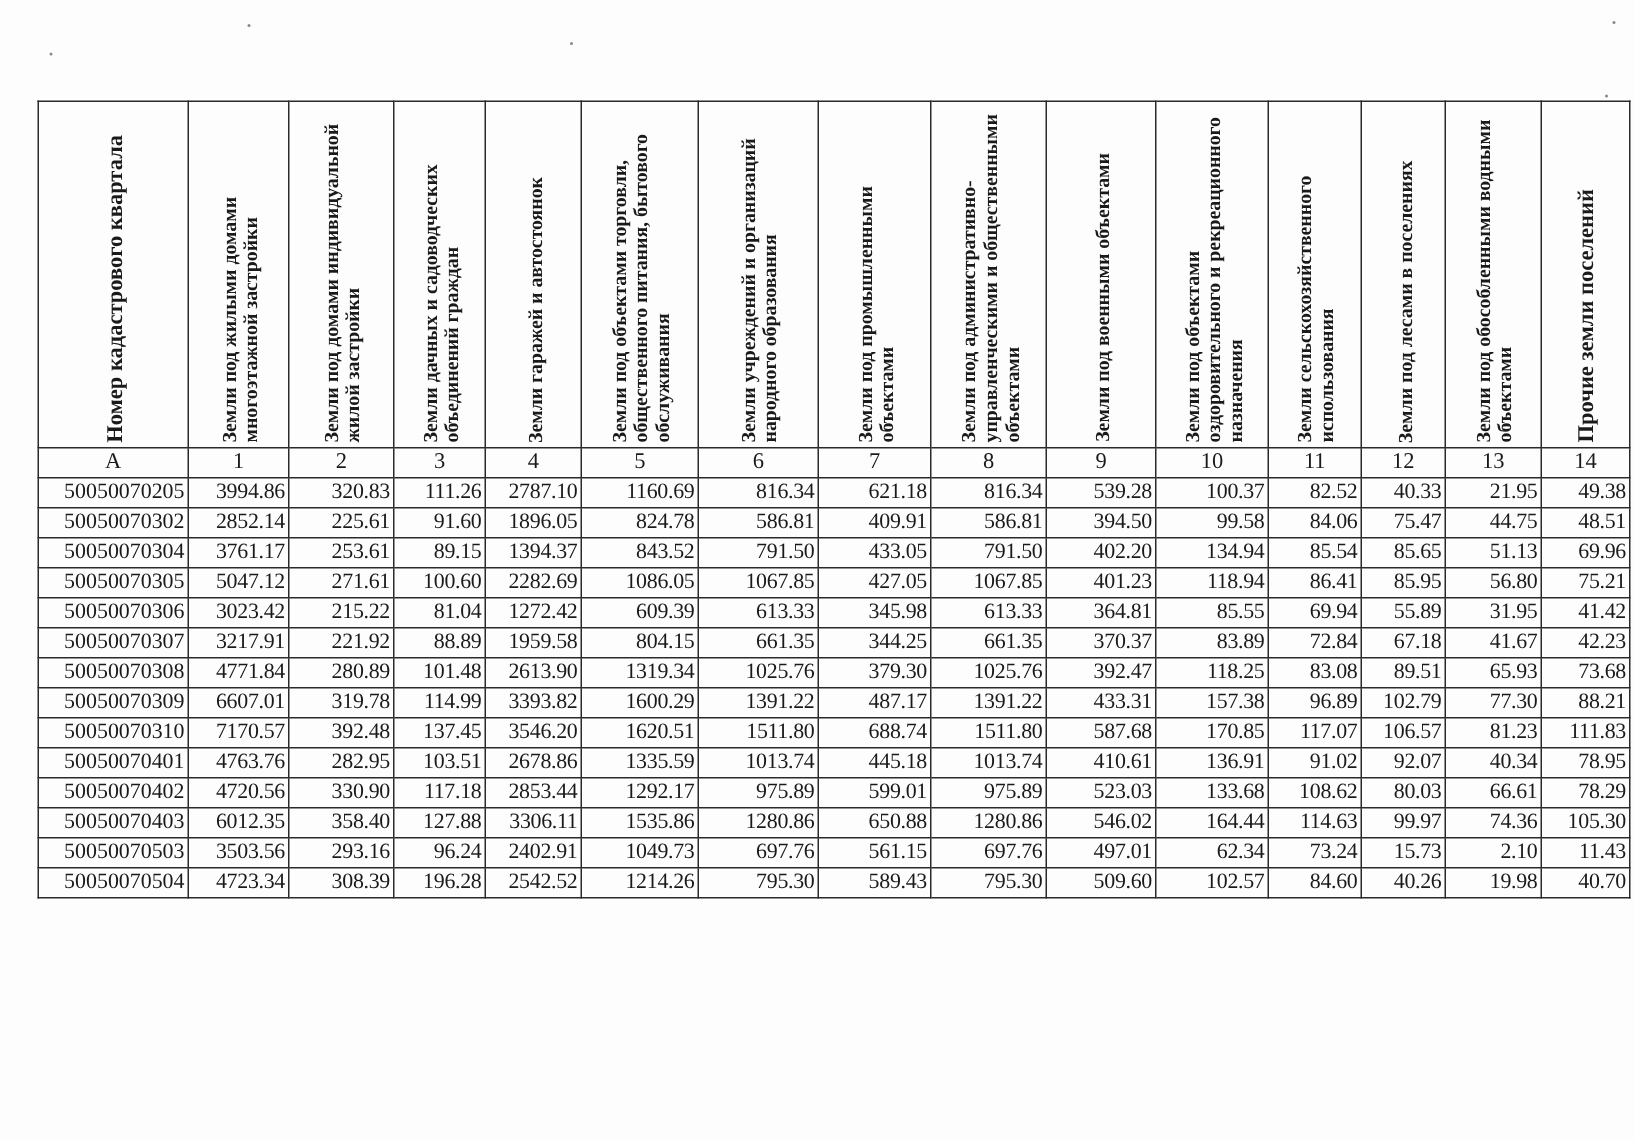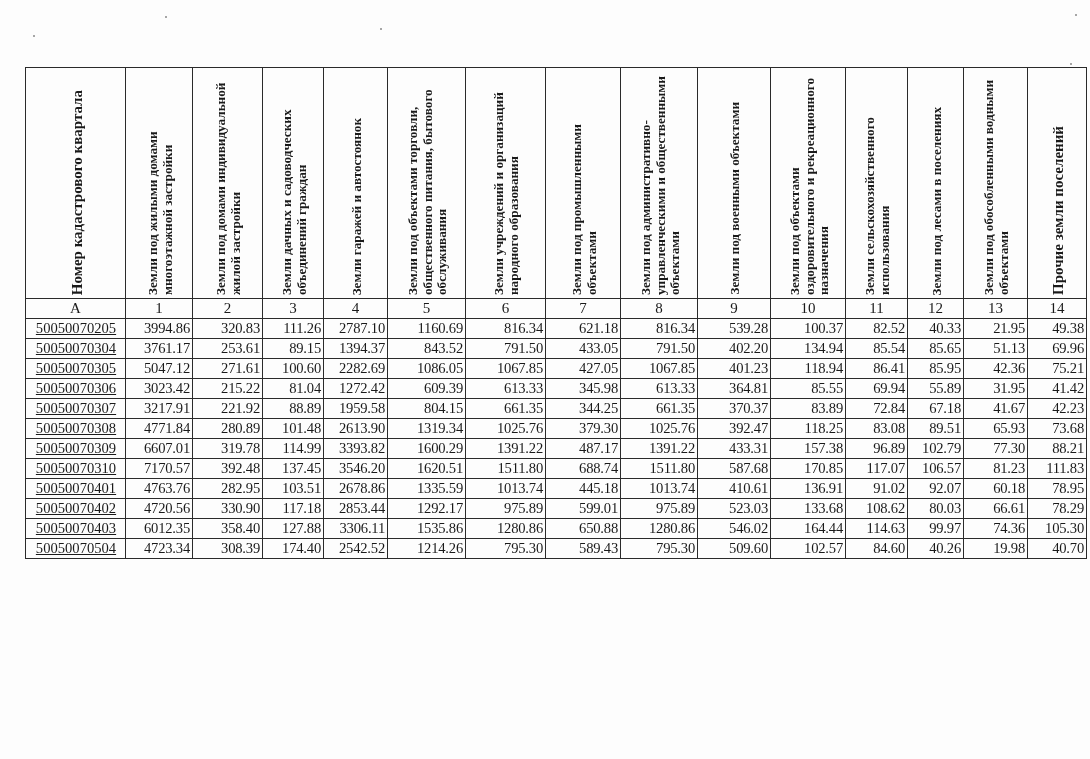--- a/index.html
+++ b/index.html
@@ -17,21 +17,21 @@
   .vtext {
     writing-mode: vertical-rl; transform: rotate(180deg);
     font-weight: bold; font-size: 13.2px; line-height: 14.6px;
     text-align: left; white-space: normal; max-height: 226px;
     margin: 0 auto; padding: 3px 2px 4px 2px; display: inline-block;
   }
   .vtext.big { font-size: 15px; }
   .head-cell-inner { display: flex; justify-content: flex-start; align-items: flex-end; height: 230px; padding-left: 3px; }
   table.land tr.num-row td { height: 19px; text-align: center; font-size: 15px; line-height: 19px; }
   table.land tr.data-row td { height: 19px; font-size: 14.6px; line-height: 19px; text-align: right; padding-right: 2px; letter-spacing: -0.2px; }
-  table.land tr.data-row td.rid { text-align: center; padding-left: 3px; letter-spacing: 0; text-decoration: underline; }
+  table.land tr.data-row td.rid { text-align: right; padding-left: 3px; letter-spacing: 0; }
   .speck { position: absolute; width: 2px; height: 2px; background: #888; border-radius: 1px; }
 </style>
 </head>
 <body>
 
 <div class="page">
   <span class="speck" style="left:33px;top:35px;"></span>
   <span class="speck" style="left:165px;top:16px;"></span>
   <span class="speck" style="left:380px;top:28px;"></span>
   <span class="speck" style="left:1075px;top:14px;"></span>
@@ -163,20 +163,37 @@
           <td>621.18</td>
           <td>816.34</td>
           <td>539.28</td>
           <td>100.37</td>
           <td>82.52</td>
           <td>40.33</td>
           <td>21.95</td>
           <td>49.38</td>
         </tr>
         <tr class="data-row">
+          <td class="rid">50050070302</td>
+          <td>2852.14</td>
+          <td>225.61</td>
+          <td>91.60</td>
+          <td>1896.05</td>
+          <td>824.78</td>
+          <td>586.81</td>
+          <td>409.91</td>
+          <td>586.81</td>
+          <td>394.50</td>
+          <td>99.58</td>
+          <td>84.06</td>
+          <td>75.47</td>
+          <td>44.75</td>
+          <td>48.51</td>
+        </tr>
+        <tr class="data-row">
           <td class="rid">50050070304</td>
           <td>3761.17</td>
           <td>253.61</td>
           <td>89.15</td>
           <td>1394.37</td>
           <td>843.52</td>
           <td>791.50</td>
           <td>433.05</td>
           <td>791.50</td>
           <td>402.20</td>
@@ -193,21 +210,21 @@
           <td>100.60</td>
           <td>2282.69</td>
           <td>1086.05</td>
           <td>1067.85</td>
           <td>427.05</td>
           <td>1067.85</td>
           <td>401.23</td>
           <td>118.94</td>
           <td>86.41</td>
           <td>85.95</td>
-          <td>42.36</td>
+          <td>56.80</td>
           <td>75.21</td>
         </tr>
         <tr class="data-row">
           <td class="rid">50050070306</td>
           <td>3023.42</td>
           <td>215.22</td>
           <td>81.04</td>
           <td>1272.42</td>
           <td>609.39</td>
           <td>613.33</td>
@@ -295,21 +312,21 @@
           <td>103.51</td>
           <td>2678.86</td>
           <td>1335.59</td>
           <td>1013.74</td>
           <td>445.18</td>
           <td>1013.74</td>
           <td>410.61</td>
           <td>136.91</td>
           <td>91.02</td>
           <td>92.07</td>
-          <td>60.18</td>
+          <td>40.34</td>
           <td>78.95</td>
         </tr>
         <tr class="data-row">
           <td class="rid">50050070402</td>
           <td>4720.56</td>
           <td>330.90</td>
           <td>117.18</td>
           <td>2853.44</td>
           <td>1292.17</td>
           <td>975.89</td>
@@ -333,24 +350,41 @@
           <td>650.88</td>
           <td>1280.86</td>
           <td>546.02</td>
           <td>164.44</td>
           <td>114.63</td>
           <td>99.97</td>
           <td>74.36</td>
           <td>105.30</td>
         </tr>
         <tr class="data-row">
+          <td class="rid">50050070503</td>
+          <td>3503.56</td>
+          <td>293.16</td>
+          <td>96.24</td>
+          <td>2402.91</td>
+          <td>1049.73</td>
+          <td>697.76</td>
+          <td>561.15</td>
+          <td>697.76</td>
+          <td>497.01</td>
+          <td>62.34</td>
+          <td>73.24</td>
+          <td>15.73</td>
+          <td>2.10</td>
+          <td>11.43</td>
+        </tr>
+        <tr class="data-row">
           <td class="rid">50050070504</td>
           <td>4723.34</td>
           <td>308.39</td>
-          <td>174.40</td>
+          <td>196.28</td>
           <td>2542.52</td>
           <td>1214.26</td>
           <td>795.30</td>
           <td>589.43</td>
           <td>795.30</td>
           <td>509.60</td>
           <td>102.57</td>
           <td>84.60</td>
           <td>40.26</td>
           <td>19.98</td>

